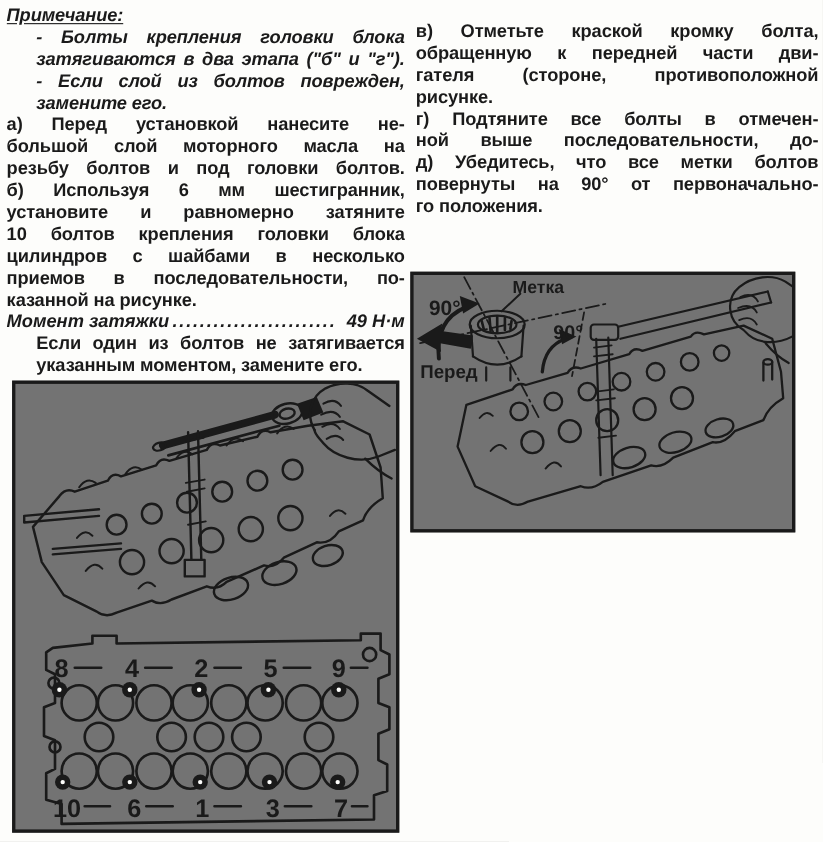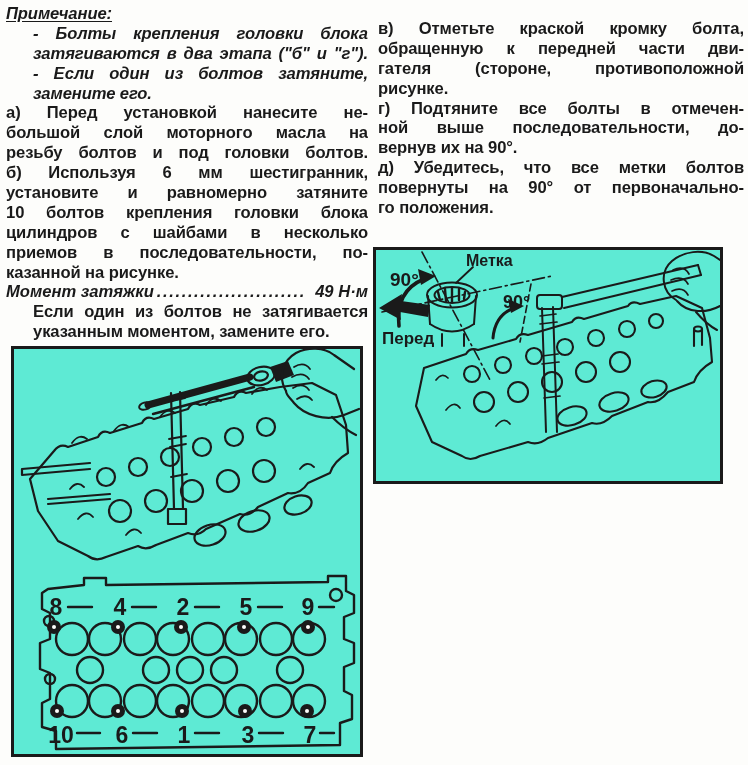--- a/index.html
+++ b/index.html
@@ -19,40 +19,40 @@
   .jst::after{content:"";display:inline-block;width:100%;}
   .em{font-style:italic;}
   .ind{padding-left:27px;}
   .und{text-decoration:underline;text-underline-offset:2px;}
   .torque{
     display:flex;align-items:center;height:19.9px;line-height:19.9px;
     font-weight:700;font-style:italic;font-size:16.6px;overflow:hidden;
   }
   .t-dots{flex:1;overflow:hidden;white-space:nowrap;letter-spacing:1.6px;padding:0 3px;}
   .t-val{white-space:nowrap;}
-  .fig{position:absolute;border:3px solid #1a1a1a;background:#5eead4;box-sizing:border-box;}
+  .fig{position:absolute;border:3px solid #1a1a1a;background:#737373;box-sizing:border-box;}
   .fig-left{left:11px;top:346px;width:352px;height:411px;}
   .fig-right{left:373px;top:247px;width:350px;height:237px;}
   .fig svg{display:block;width:100%;height:100%;}
   .fig text{
     font-family:"Liberation Sans","DejaVu Sans",sans-serif;
     font-weight:700;fill:#1a1a1a;stroke:none;
   }
 </style>
 </head>
 <body>
 
 <div class="page">
 
   <div class="col col-left">
     <div>
         <div class="tline em und">Примечание:</div>
         <div class="tline jst em ind">- Болты крепления головки блока</div>
         <div class="tline jst em ind">затягиваются в два этапа ("б" и "г").</div>
-        <div class="tline jst em ind">- Если один из болтов затяните,</div>
+        <div class="tline jst em ind">- Если слой из болтов поврежден,</div>
         <div class="tline em ind">замените его.</div>
         <div class="tline jst">а) Перед установкой нанесите не-</div>
         <div class="tline jst">большой слой моторного масла на</div>
         <div class="tline jst">резьбу болтов и под головки болтов.</div>
         <div class="tline jst">б) Используя 6 мм шестигранник,</div>
         <div class="tline jst">установите и равномерно затяните</div>
         <div class="tline jst">10 болтов крепления головки блока</div>
         <div class="tline jst">цилиндров с шайбами в несколько</div>
         <div class="tline jst">приемов в последовательности, по-</div>
         <div class="tline">казанной на рисунке.</div>
@@ -69,21 +69,20 @@
   </div>
 
   <div class="col col-right">
     <div>
         <div class="tline jst">в) Отметьте краской кромку болта,</div>
         <div class="tline jst">обращенную к передней части дви-</div>
         <div class="tline jst">гателя (стороне, противоположной</div>
         <div class="tline">рисунке.</div>
         <div class="tline jst">г) Подтяните все болты в отмечен-</div>
         <div class="tline jst">ной выше последовательности, до-</div>
-        <div class="tline">вернув их на 90°.</div>
         <div class="tline jst">д) Убедитесь, что все метки болтов</div>
         <div class="tline jst">повернуты на 90° от первоначально-</div>
         <div class="tline">го положения.</div>
       </div>
   </div>
 
   <div class="fig fig-left">
     <svg viewBox="0 0 346 405">
       <g fill="none" stroke="#1a1a1a" stroke-width="2.2" stroke-linecap="round" stroke-linejoin="round">
 

